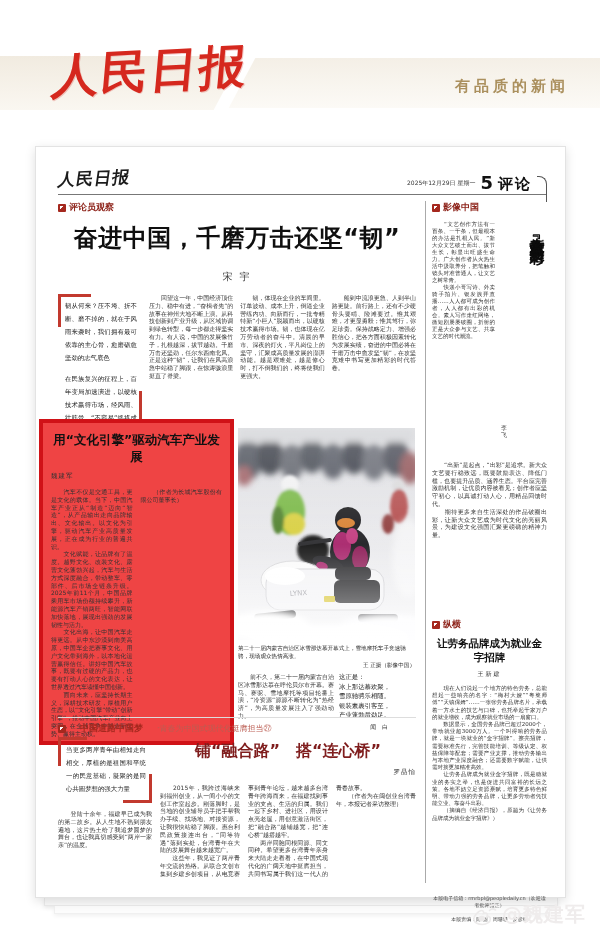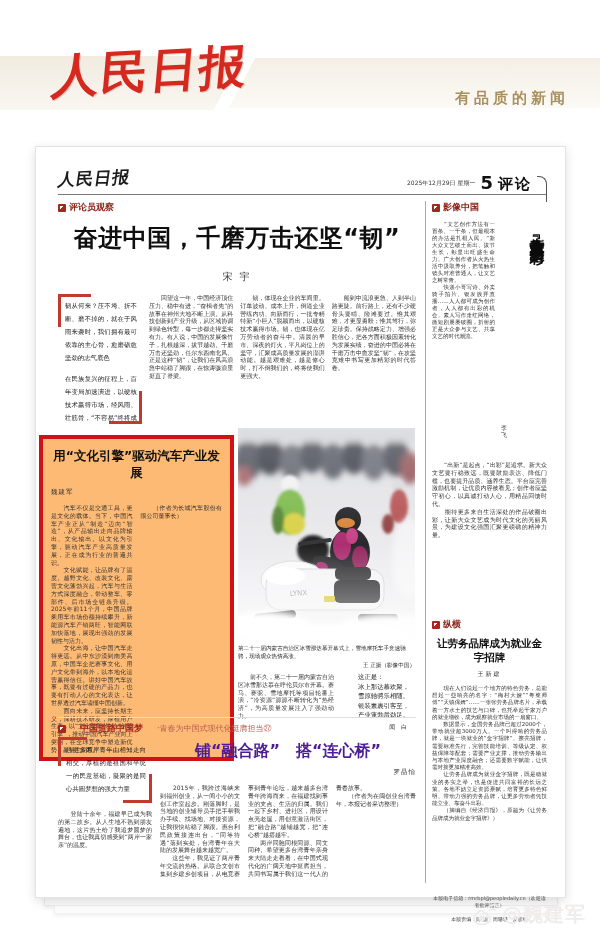--- a/index.html
+++ b/index.html
@@ -8,21 +8,21 @@
   .stage { position:relative; width:600px; height:940px; background:#fff; }
 
   
   .top-banner { position:absolute; left:0; top:0; width:600px; height:145px; background:#fff; }
   .ribbon { position:absolute; top:56px; height:54px; transform:skewX(-28deg); }
   .ribbon-a { left:-22px; width:250px; background:linear-gradient(180deg,#f1ebe0,#faf7f1); }
   .ribbon-b { left:242px; width:392px; height:50px; top:58px; background:linear-gradient(180deg,#f4efe6,#fcfaf6); }
   .brand-logo { position:absolute; left:52px; top:40px; font-size:47px; font-weight:900; color:#d5281e;
     letter-spacing:2px; transform:rotate(-3deg) skewX(-8deg); text-shadow:1px 1px 0 rgba(213,40,30,.25); }
   .brand-tagline { position:absolute; left:455px; top:77px; font-size:15px; font-weight:700;
-    color:#ab905e; letter-spacing:4px;margin-top:12px; }
+    color:#ab905e; letter-spacing:4px; }
 
   
   .sheet { position:absolute; left:35px; top:146px; width:531px; height:752px; background:#fff;
     border:1px solid #e3e3e3; box-shadow:0 3px 10px rgba(0,0,0,.13); }
   .stack1 { position:absolute; left:44px; top:898px; width:514px; height:8px; background:#fafafa;
     border:1px solid #ececec; border-top:none; box-shadow:0 2px 4px rgba(0,0,0,.08); }
   .stack2 { position:absolute; left:54px; top:906px; width:496px; height:8px; background:#fcfcfc;
     border:1px solid #f0f0f0; border-top:none; box-shadow:0 2px 4px rgba(0,0,0,.06); }
 
   
@@ -52,52 +52,52 @@
   .obs-colq::before { content:""; position:absolute; left:0; top:0; width:30px; height:30px;
     border-top:3px solid #c2392e; border-left:3px solid #c2392e; }
   .obs-colq::after { content:""; position:absolute; right:0; bottom:0; width:30px; height:30px;
     border-bottom:3px solid #c2392e; border-right:3px solid #c2392e; }
   .pullquote { font-size:6.4px; line-height:13px; font-weight:400; color:#222; text-align:justify; white-space:pre-line; }
   .pullquote + .pullquote { margin-top:8px; }
   .bodytext { font-size:6px; line-height:7.8px; color:#333; text-align:justify; white-space:pre-line; }
   .obs-col { flex:1; overflow:hidden; }
 
   
-  .redbox { position:absolute; left:3px; top:288px; width:195px; height:326px;
-    border:4px solid #d01217; background:#fdba74; padding:9px 8px 6px; }
+  .redbox { position:absolute; left:3px; top:272px; width:195px; height:326px;
+    border:4px solid #d01217; background:#ef4444; padding:9px 8px 6px; }
   .redbox-headline { text-align:center; font-size:12.5px; font-weight:900; color:#111; letter-spacing:0; }
   .redbox-author { font-size:6.5px; color:#333; margin-top:6px; letter-spacing:1px; }
   .redbox-body { margin-top:7px; height:262px; column-count:2; column-gap:8px; column-fill:auto; overflow:hidden; }
 
   
   .photo { position:absolute; left:202px; top:281px; width:177px; height:212px; background:#e8e8ea; overflow:hidden; }
   .photo svg { display:block; }
   .photo-caption { position:absolute; left:202px; top:497px; width:177px; font-size:5.6px;
     line-height:8px; color:#222; }
   .photo-credit { text-align:right; margin-top:1px; font-size:5.6px; color:#222; }
-  .photo-note { position:absolute; left:202px; top:526px; width:177px; display:flex; gap:24px; height:62px; overflow:hidden; }
+  .photo-note { position:absolute; left:202px; top:526px; width:177px; display:flex; gap:5px; height:62px; overflow:hidden; }
   .note-left { width:96px; flex:0 0 auto; }
   .poem { flex:1; font-size:6.4px; line-height:9.6px; color:#222; white-space:pre-line; }
   .poem-author { text-align:right; font-size:6px; color:#333; margin-top:2px; letter-spacing:2px; }
 
   
   .dream-banner { position:absolute; left:22px; top:570px; width:358px; display:flex; align-items:center; gap:14px;
     padding-top:4px; border-top:1px solid #ddd; }
   .dream-bold { font-size:9px; font-weight:900; color:#a5281e; }
   .dream-rest { font-size:8px; color:#bb5d52; }
   .bottom-row { position:absolute; left:22px; top:590px; width:358px; height:146px; display:flex; gap:8px; overflow:hidden; }
   .bottom-left { width:94px; flex:0 0 auto; }
   .bottom-quote { position:relative; padding:7px 6px 7px 8px; }
   .bottom-quote::before { content:""; position:absolute; left:0; top:0; width:26px; height:26px;
     border-top:3px solid #c2392e; border-left:3px solid #c2392e; }
   .bottom-quote::after { content:""; position:absolute; right:0; bottom:0; width:26px; height:26px;
     border-bottom:3px solid #c2392e; border-right:3px solid #c2392e; }
   .bottom-left .bodytext { margin-top:7px; }
   .bottom-main { flex:1; overflow:hidden; }
-  .bottom-headline { text-align:center; font-size:16px; font-weight:900; color:#4c1d95; margin-top:4px; }
+  .bottom-headline { text-align:center; font-size:16px; font-weight:900; color:#7f1d1d; margin-top:4px; }
   .bottom-author { text-align:right; font-size:6.5px; color:#333; margin-top:6px; letter-spacing:1px; }
   .bottom-body { margin-top:7px; height:98px; column-count:3; column-gap:8px; column-fill:auto; overflow:hidden; }
 
   
   .vdivider { position:absolute; left:389px; top:54px; height:682px; border-left:1px solid #aaa; }
 
   
   .right-region { position:absolute; left:396px; top:54px; width:115px; }
   .pc-intro { margin-top:7px; display:flex; height:234px; overflow:hidden; }
   .pc-intro-text { width:63px; flex:0 0 auto; font-size:5.5px; line-height:7px; }

